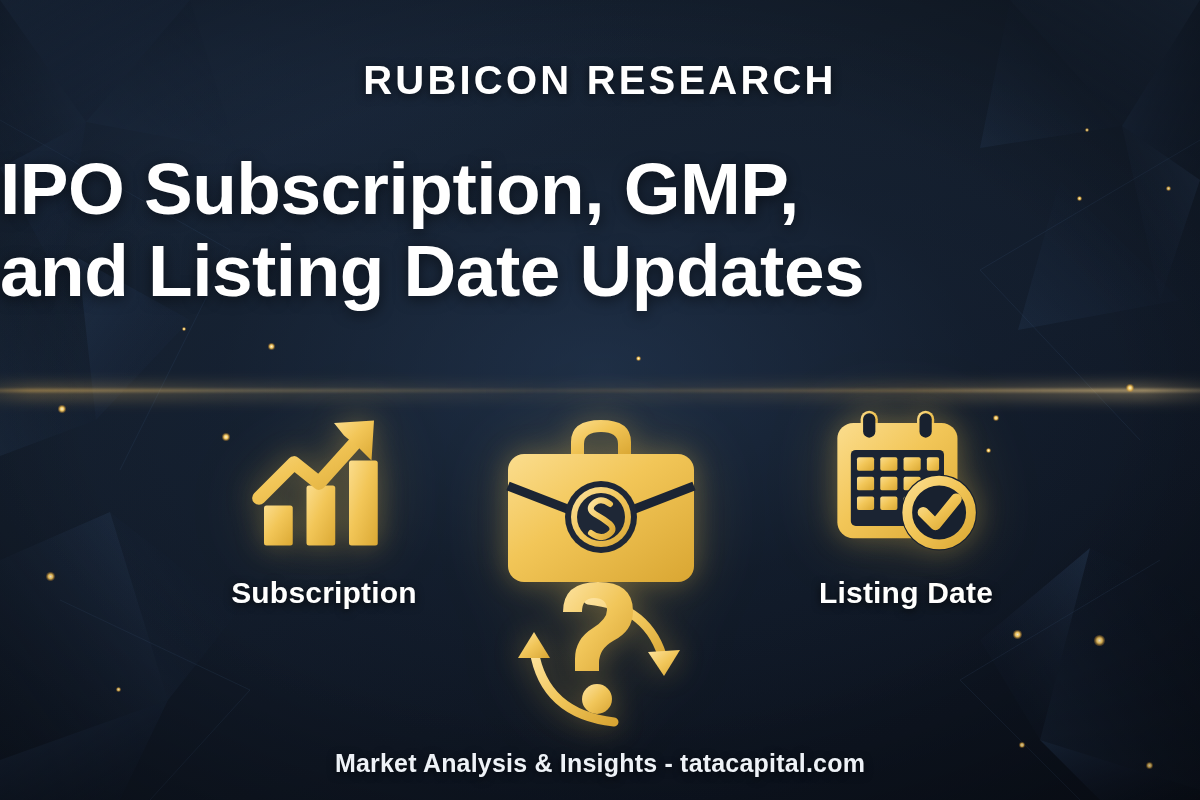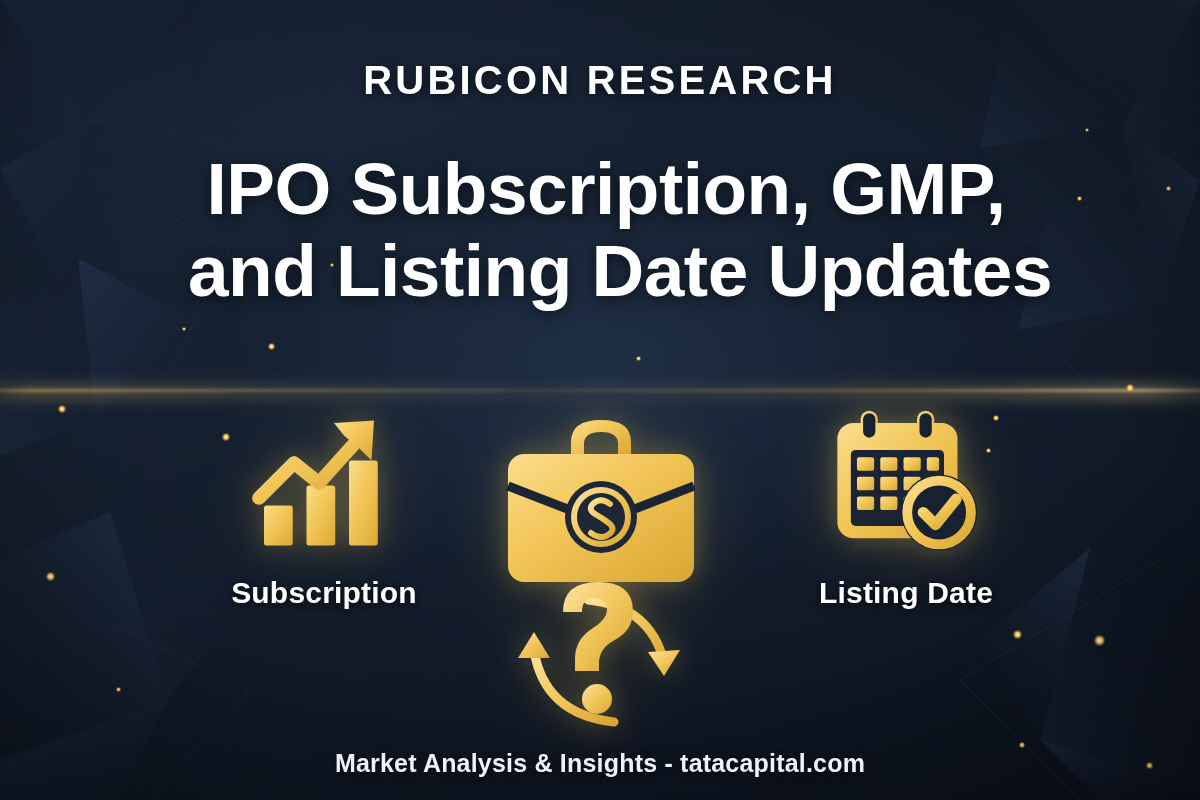--- a/index.html
+++ b/index.html
@@ -79,31 +79,30 @@
     color: #ffffff;
     font-size: 40px;
     font-weight: bold;
     letter-spacing: 3.2px;
     text-shadow: 0 2px 10px rgba(0,0,0,.6);
     font-stretch: condensed;
   }
   .headline {
     position: absolute;
     top: 148px;
-    left: 12px; right: 0;
-    text-align: center;
+    left: 0; right: 0;
     color: #ffffff;
     font-size: 73px;
     line-height: 1.13;
     font-weight: bold;
     letter-spacing: -0.5px;
     text-shadow: 0 3px 14px rgba(0,0,0,.55);
     font-stretch: condensed;
   }
-  .headline .l2 { display: block; margin-left: 28px; }
+  .headline .l2 { display: block; }
 
   .footer {
     position: absolute;
     bottom: 22px;
     left: 0; right: 0;
     text-align: center;
     color: #eef2f7;
     font-size: 25px;
     font-weight: bold;
     letter-spacing: .2px;

